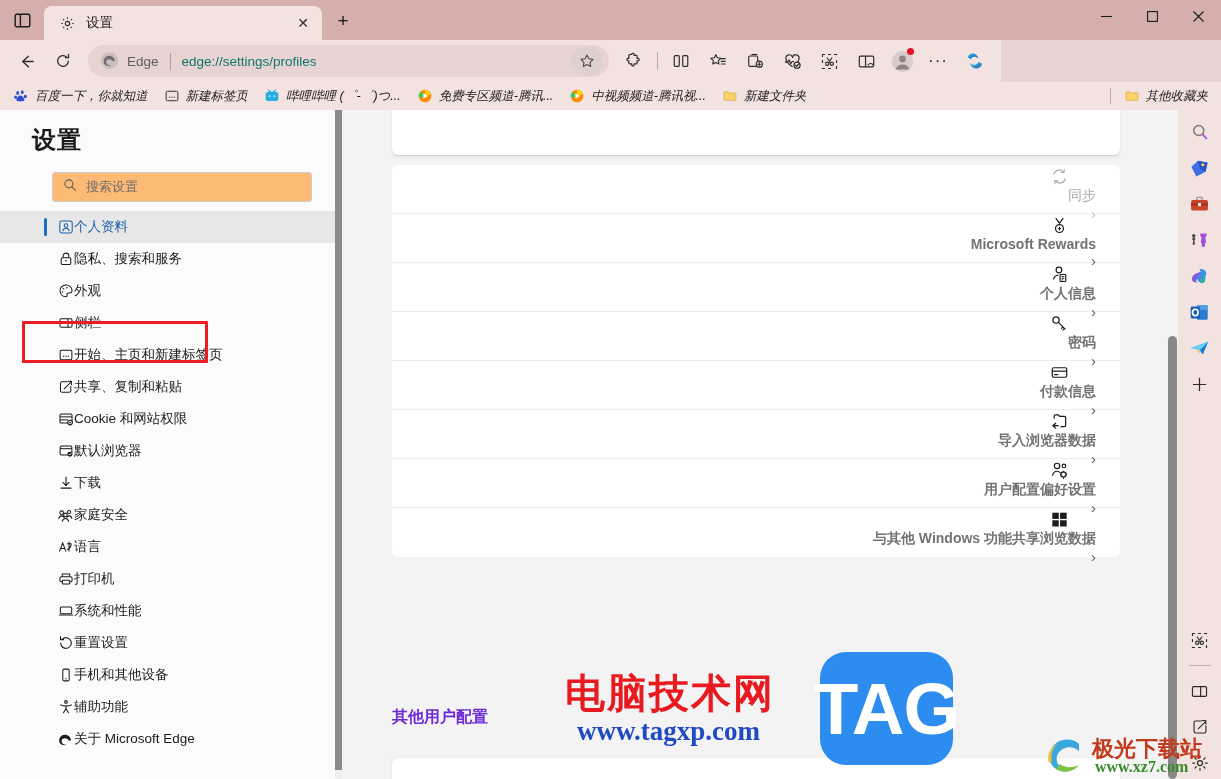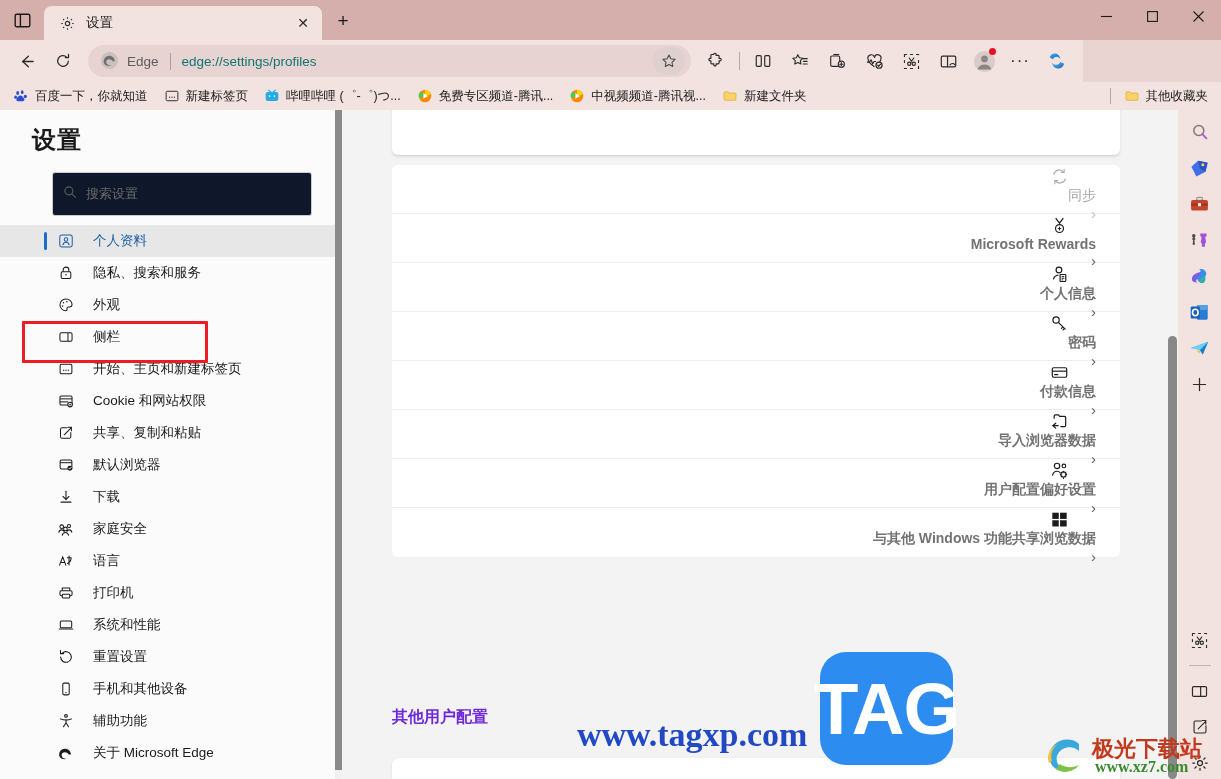--- a/index.html
+++ b/index.html
@@ -42,21 +42,21 @@
     font-size: 19px; color: #1b1b1b; font-weight: 300;
   }
   .win-controls { margin-left: auto; display: flex; height: 40px; }
   .win-btn {
     width: 46px; height: 32px; display: flex; align-items: center; justify-content: center;
     color: #1b1b1b; font-size: 13px;
   }
 
   
   .toolbar {
-    position: absolute; left: 0; top: 40px; width: 1083px; height: 42px;
+    position: absolute; left: 0; top: 40px; width: 1001px; height: 42px;
     background: #f2e2e0;
     display: flex; align-items: center; padding: 0 8px; gap: 1px;
   }
   .tb-btn {
     width: 36px; height: 32px; border-radius: 5px;
     display: flex; align-items: center; justify-content: center;
     color: #2b2b2b; flex: none;
   }
   .omnibox {
     flex: 1; height: 32px; margin: 0 6px; border-radius: 16px;
@@ -81,21 +81,21 @@
   
   .bookmarks {
     position: absolute; left: 0; top: 82px; width: 1221px; height: 28px;
     background: #f2e2e0;
     display: flex; align-items: center; padding: 0 6px; gap: 2px;
   }
   .bm {
     display: flex; align-items: center; gap: 6px; padding: 3px 7px; border-radius: 4px;
     font-size: 12.5px; color: #1b1b1b; white-space: nowrap; max-width: 160px;
   }
-  .bm-label { overflow: hidden; text-overflow: ellipsis; }
+  .bm-label { overflow: hidden; text-overflow: ellipsis; font-style: italic; }
   .bm-ico { width: 16px; height: 16px; flex: none; display: flex; align-items: center; justify-content: center; }
   .bm-spacer { flex: 1; }
   .bm-divider { width: 1px; height: 16px; background: #b7a8a7; margin: 0 4px; }
 
   
   .page {
     position: absolute; left: 0; top: 110px; width: 1178px; height: 669px;
     background: #f3f3f3; overflow: hidden;
   }
   .page-scrollbar {
@@ -109,28 +109,28 @@
   
   .nav {
     position: absolute; left: 0; top: 0; width: 342px; height: 669px;
     background: #fbfbfb; overflow: hidden;
   }
   .nav-title {
     font-size: 24px; font-weight: 600; color: #1b1b1b;
     padding: 14px 0 0 32px; letter-spacing: 1px;
   }
   .nav-search {
-    margin: 16px 30px 0 52px; height: 44px;
-    border: 1px solid #cccccc; border-radius: 3px; background: #0f172a;
+    margin: 16px 30px 0 52px; height: 30px;
+    border: 1px solid #cccccc; border-radius: 3px; background: #fdba74;
     display: flex; align-items: center; padding: 0 10px; gap: 9px;
   }
   .nav-search-ph { font-size: 13px; color: #6b6b6b; }
   .nav-list { margin-top: 9px; }
   .nav-item {
-    height: 32px; display: flex; align-items: center; gap: 19px;
+    height: 32px; display: flex; align-items: center; gap: 0;
     padding-left: 57px; font-size: 13.5px; color: #1b1b1b; position: relative;
   }
   .nav-item .ni-ico { width: 17px; height: 17px; display: flex; align-items: center; justify-content: center; flex: none; }
   .nav-item.active { background: #e7e7e7; }
   .nav-item.active .ni-label { color: #1b5ea8; }
   .nav-item.active::before {
     content: ""; position: absolute; left: 44px; top: 7px; width: 3px; height: 18px;
     background: #1a6dc9; border-radius: 2px;
   }
   .nav-scrollbar {
@@ -203,21 +203,21 @@
     position: absolute; left: 565px; top: 660px; width: 450px; height: 110px;
     pointer-events: none;
   }
   .wm-cn {
     position: absolute; left: 0; top: 6px;
     font-family: "DejaVu Sans", sans-serif; font-weight: 700; font-size: 40px;
     color: #e8191f; letter-spacing: 2px; white-space: nowrap;
   }
   .wm-url {
     position: absolute; left: 12px; top: 56px;
-    font-family: "Liberation Serif", serif; font-weight: 700; font-size: 34px;
+    font-family: "Liberation Serif", serif; font-weight: 700; font-size: 27px;
     color: #2149c4; letter-spacing: 0px; white-space: nowrap;
   }
   .wm-tag {
     position: absolute; left: 255px; top: -8px; width: 133px; height: 113px;
     background: #2d8cf0; border-radius: 26px;
     display: flex; align-items: center; justify-content: center;
     font-family: "Liberation Sans", sans-serif; font-weight: 700; font-size: 73px;
     color: #ffffff; letter-spacing: -1px;
   }
   .wm-jg { position: absolute; left: 1045px; top: 734px; pointer-events: none; }
@@ -529,39 +529,39 @@
               <circle cx="6.4" cy="10.4" r="0.72" fill="#1b1b1b" stroke="none"></circle>
               <circle cx="9" cy="10.4" r="0.72" fill="#1b1b1b" stroke="none"></circle>
               <circle cx="11.6" cy="10.4" r="0.72" fill="#1b1b1b" stroke="none"></circle>
             </svg>
           </span>
           <span class="ni-label">开始、主页和新建标签页</span>
         </div>
 
         <div class="nav-item">
           <span class="ni-ico">
+            <svg width="16" height="16" viewBox="0 0 18 18" fill="none" stroke="#1b1b1b" stroke-width="1.15" stroke-linecap="round">
+              <path d="M10.2 3.2H4.4a1.6 1.6 0 0 0-1.6 1.6v8.4a1.6 1.6 0 0 0 1.6 1.6h8.4a1.6 1.6 0 0 0 1.6-1.6V8.4"></path>
+              <path d="M7 11l8-8M11.2 2.6h3.9v3.9"></path>
+            </svg>
+          </span>
+          <span class="ni-label">共享、复制和粘贴</span>
+        </div>
+
+        <div class="nav-item">
+          <span class="ni-ico">
             <svg width="16" height="16" viewBox="0 0 18 18" fill="none" stroke="#1b1b1b" stroke-width="1.15">
               <rect x="2.2" y="3.4" width="13.6" height="10.2" rx="1.5"></rect>
               <line x1="2.2" y1="6.6" x2="15.8" y2="6.6"></line>
               <line x1="2.2" y1="10" x2="11.4" y2="10"></line>
               <circle cx="13.6" cy="13" r="2.6" fill="#fbfbfb"></circle>
               <circle cx="13.6" cy="13" r="1" fill="#1b1b1b" stroke="none"></circle>
             </svg>
           </span>
           <span class="ni-label">Cookie 和网站权限</span>
-        </div>
-
-        <div class="nav-item">
-          <span class="ni-ico">
-            <svg width="16" height="16" viewBox="0 0 18 18" fill="none" stroke="#1b1b1b" stroke-width="1.15" stroke-linecap="round">
-              <path d="M10.2 3.2H4.4a1.6 1.6 0 0 0-1.6 1.6v8.4a1.6 1.6 0 0 0 1.6 1.6h8.4a1.6 1.6 0 0 0 1.6-1.6V8.4"></path>
-              <path d="M7 11l8-8M11.2 2.6h3.9v3.9"></path>
-            </svg>
-          </span>
-          <span class="ni-label">共享、复制和粘贴</span>
         </div>
 
         <div class="nav-item">
           <span class="ni-ico">
             <svg width="16" height="16" viewBox="0 0 18 18" fill="none" stroke="#1b1b1b" stroke-width="1.15">
               <rect x="2.4" y="3.4" width="13.2" height="10" rx="1.5"></rect>
               <line x1="2.4" y1="6.4" x2="15.6" y2="6.4"></line>
               <circle cx="13.4" cy="12.6" r="2.8" fill="#1b1b1b" stroke="none"></circle>
               <path d="M12.2 12.6l.9.9 1.7-1.8" stroke="#fbfbfb" stroke-width="1.1" stroke-linecap="round" fill="none"></path>
             </svg>
@@ -879,20 +879,21 @@
     </div>
     <div class="eb-btn">
       <svg width="18" height="18" viewBox="0 0 18 18" fill="none" stroke="#2b2b2b" stroke-width="1.25">
         <circle cx="9" cy="9" r="2.5"></circle>
         <path d="M9 1.8v1.8M9 14.4v1.8M1.8 9h1.8M14.4 9h1.8M3.9 3.9l1.3 1.3M12.8 12.8l1.3 1.3M14.1 3.9l-1.3 1.3M5.2 12.8l-1.3 1.3" stroke-linecap="round"></path>
       </svg>
     </div>
   </div>
 
   <div class="wm-main">
+    <div class="wm-cn">电脑技术网</div>
     <div class="wm-url">www.tagxp.com</div>
     <div class="wm-tag">TAG</div>
   </div>
 
   <div class="wm-jg">
     <svg class="wm-jg-logo" viewBox="0 0 44 40">
       <path d="M34 8C28 2 16 2 9 9c-7 7-6 19 2 24 6 4 14 3 18-2-6 3-13 2-16-3-3-5-1-12 5-15 5-3 12-2 16 2z" fill="#3aa8dc"></path>
       <path d="M11 33c7 5 18 3 23-4-6 3-14 3-19-1z" fill="#7cc243"></path>
       <path d="M7 25c-2-6 0-13 6-17-8 3-12 12-9 19z" fill="#f5c13a"></path>
     </svg>

